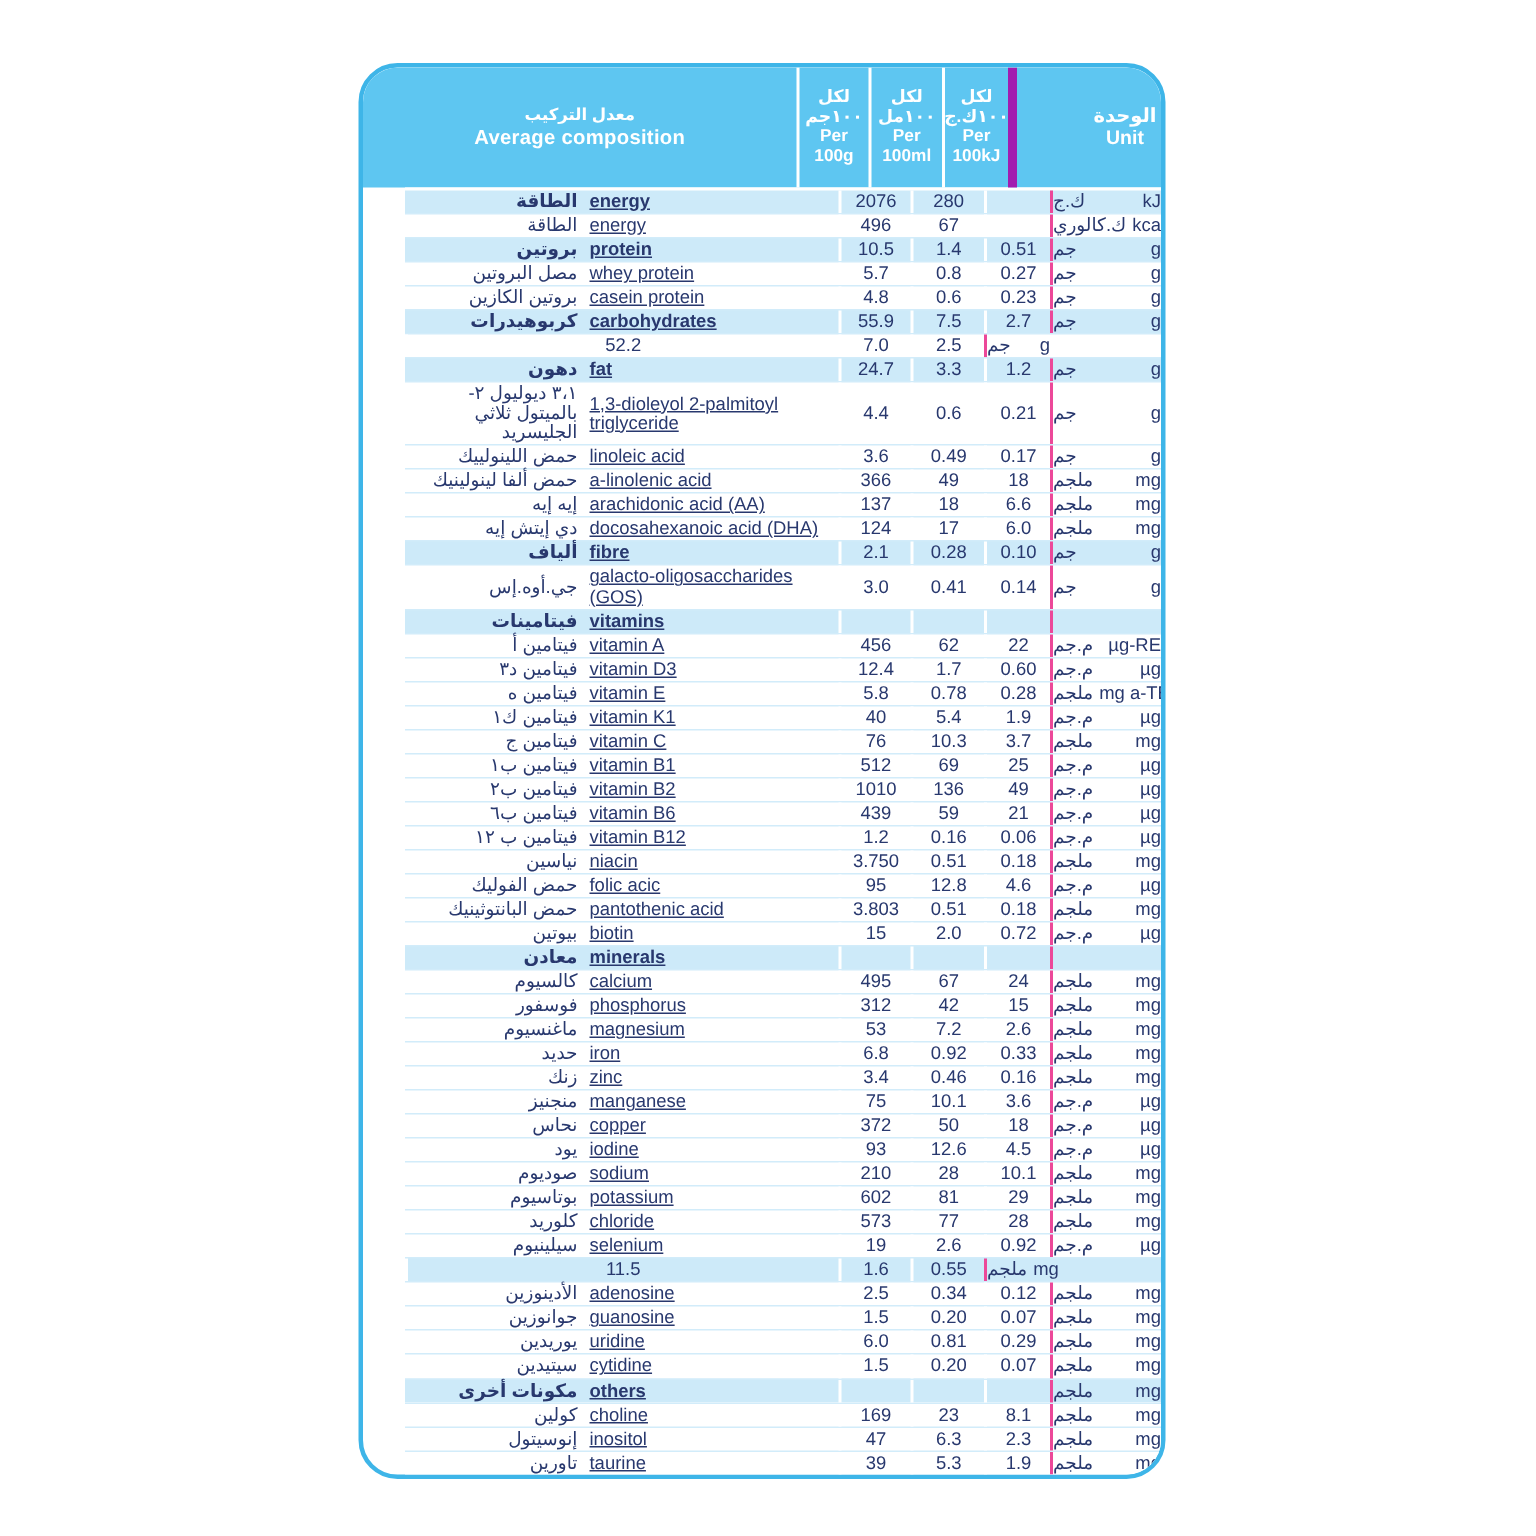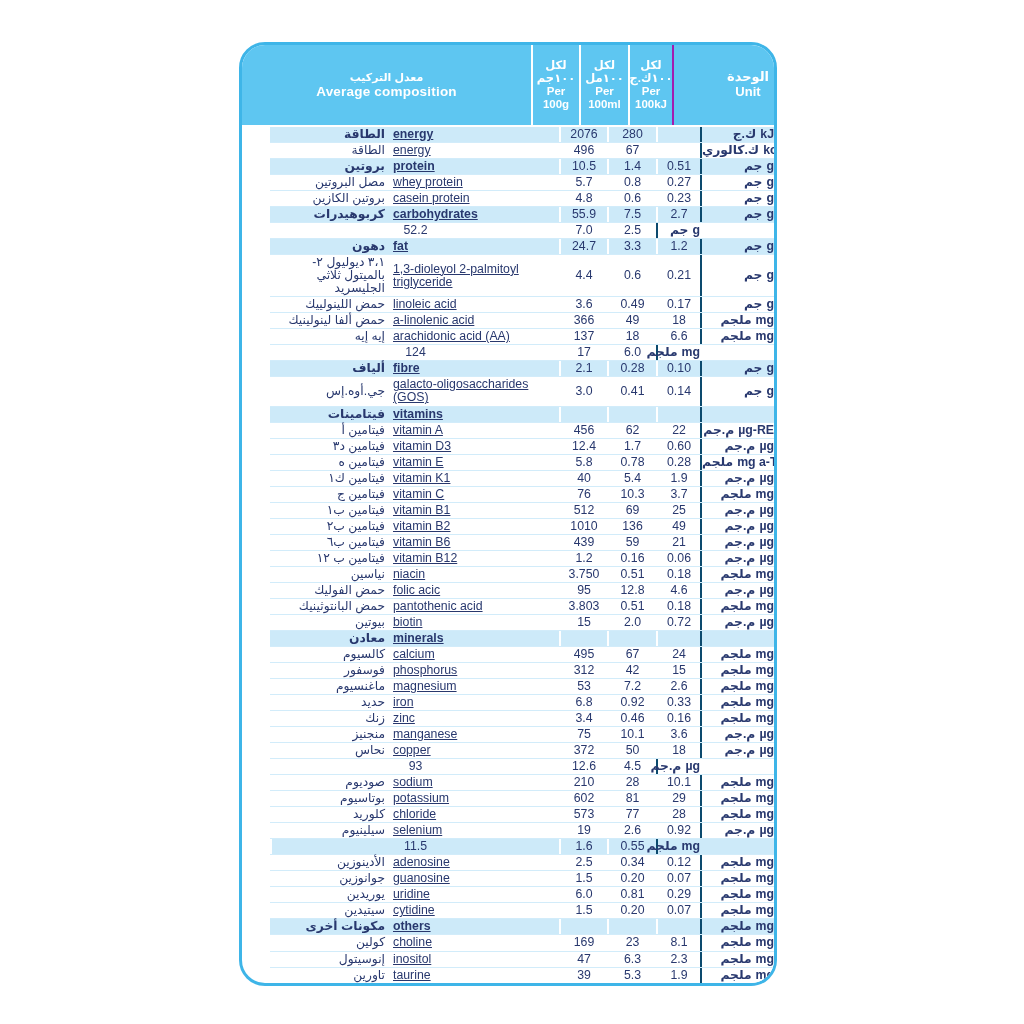--- a/index.html
+++ b/index.html
@@ -22,21 +22,21 @@
     display:grid; grid-template-columns:289px 48px 49px 44px 1fr;
     background:#5ec6f1; color:#ffffff; height:80px;
   }
   .th {
     display:flex; flex-direction:column; justify-content:center; align-items:center;
     text-align:center; font-weight:bold; line-height:1.15;
   }
   .th-name .ar { font-size:11px; }
   .th-name .en { font-size:13.5px; letter-spacing:.2px; }
   .th-num  { font-size:11.5px; border-left:2px solid #ffffff; }
-  .th-unit { font-size:13px;   border-left:2px solid #a21caf;padding-left:48px; }
+  .th-unit { font-size:13px;   border-left:6px solid #a21caf;padding-left:48px; }
 
   
   .row {
     display:grid; grid-template-columns:289px 48px 49px 44px 1fr;
     min-height:15px; background:#ffffff;
     border-top:1px solid #d2ecfa; align-items:stretch;margin-left:28px;
   }
   .row:first-child { border-top:2px solid #ffffff; }
   .row.head, .row.section { background:#cdeaf9; }
   .row.head .name .ar, .row.head .name .en,
@@ -49,24 +49,23 @@
     align-items:center; padding:1px 0 1px 8px;
   }
   .name .ar { text-align:right; }
   .name .en { text-align:left;text-decoration:underline; }
 
   .num {
     border-left:2px solid #ffffff;
     display:flex; align-items:center; justify-content:center; text-align:center;
   }
   .unit {
-    border-left:2px solid #0c4a6e;
-    display:flex; align-items:center; justify-content:flex-end; gap:4px;
+    border-left:2px solid #ec4899;
+    display:flex; align-items:center; justify-content:space-between; gap:4px;
     white-space:nowrap;
-    font-weight:bold;
   }
 </style>
 </head>
 <body>
 
 <div class="page">
   <div class="card">
 
     <div class="thead">
       <div class="th th-name">
@@ -244,20 +243,24 @@
           </div>
           <div class="cell num">137</div>
           <div class="cell num">18</div>
           <div class="cell num">6.6</div>
           <div class="cell unit">
             <span class="u-ar" dir="rtl">ملجم</span>
             <span class="u-en">mg</span>
           </div>
         </div>
         <div class="row">
+          <div class="cell name">
+            <span class="ar" dir="rtl">دي إيتش إيه</span>
+            <span class="en">docosahexanoic acid (DHA)</span>
+          </div>
           <div class="cell num">124</div>
           <div class="cell num">17</div>
           <div class="cell num">6.0</div>
           <div class="cell unit">
             <span class="u-ar" dir="rtl">ملجم</span>
             <span class="u-en">mg</span>
           </div>
         </div>
         <div class="row head">
           <div class="cell name">
@@ -565,20 +568,24 @@
           </div>
           <div class="cell num">372</div>
           <div class="cell num">50</div>
           <div class="cell num">18</div>
           <div class="cell unit">
             <span class="u-ar" dir="rtl">م.جم</span>
             <span class="u-en">µg</span>
           </div>
         </div>
         <div class="row">
+          <div class="cell name">
+            <span class="ar" dir="rtl">يود</span>
+            <span class="en">iodine</span>
+          </div>
           <div class="cell num">93</div>
           <div class="cell num">12.6</div>
           <div class="cell num">4.5</div>
           <div class="cell unit">
             <span class="u-ar" dir="rtl">م.جم</span>
             <span class="u-en">µg</span>
           </div>
         </div>
         <div class="row">
           <div class="cell name">

